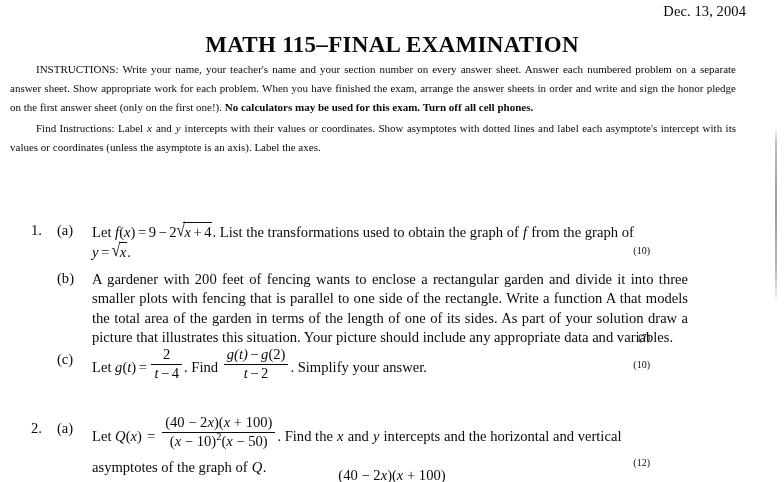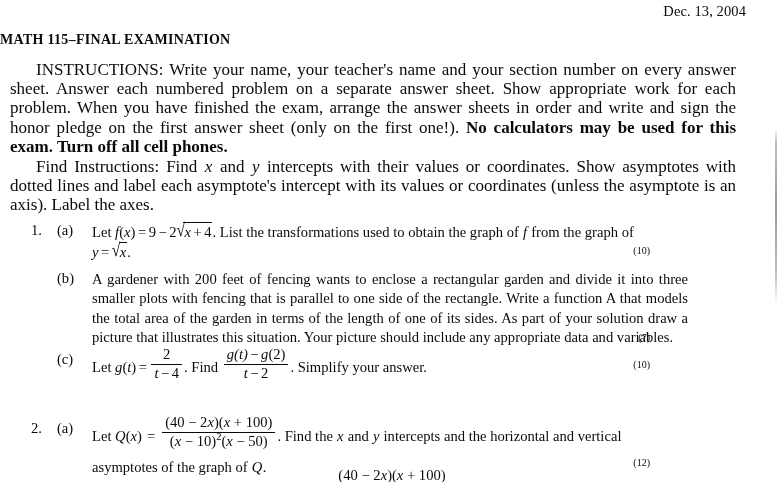--- a/index.html
+++ b/index.html
@@ -41,34 +41,34 @@
     top: 3px;
     right: 38px;
     font-size: 14.5px;
     letter-spacing: 0.1px;
   }
   .doc-title {
     position: absolute;
     top: 32px;
     left: 0;
     width: 784px;
-    text-align: left;
+    text-align: center;
     font-weight: bold;
-    font-size: 14px;
+    font-size: 23px;
     letter-spacing: 0.3px;
   }
   .body-block {
     position: absolute;
     left: 10px;
     top: 60px;
     width: 726px;
   }
   p.para {
     margin: 0;
-    font-size: 17px;
+    font-size: 11px;
     line-height: 19.2px;
     text-align: justify;
     text-indent: 26px;
     -webkit-hyphens: none;
     hyphens: none;
   }
   p.para + p.para { margin-top: 1px; }
   b.strong { font-weight: bold; }
   i.mvar {
     font-family: "Liberation Serif", "DejaVu Serif", serif;
@@ -208,21 +208,21 @@
 
   <div class="scan-streak"></div>
 
   <div class="date-line">Dec. 13, 2004</div>
 
   <div class="doc-title">MATH 115–FINAL EXAMINATION</div>
 
   <div class="body-block">
     <p class="para"><span>INSTRUCTIONS:</span><span> Write your name, your teacher's name and your section number on every answer sheet. Answer each numbered problem on a separate answer sheet. Show appropriate work for each problem. When you have finished the exam, arrange the answer sheets in order and write and sign the honor pledge on the first answer sheet (only on the first one!). </span><b class="strong">No calculators may be used for this exam. Turn off all cell phones.</b></p>
 
-    <p class="para"><span>Find Instructions:</span><span> Find </span><i class="mvar">x</i><span> and </span><i class="mvar">y</i><span> intercepts with their values or coordinates. Show asymptotes with dotted lines and label each asymptote's intercept with its values or coordinates (unless the asymptote is an axis). Label the axes.</span></p>
+    <p class="para"><span>Find Instructions:</span><span> Label </span><i class="mvar">x</i><span> and </span><i class="mvar">y</i><span> intercepts with their values or coordinates. Show asymptotes with dotted lines and label each asymptote's intercept with its values or coordinates (unless the asymptote is an axis). Label the axes.</span></p>
   </div>
 
   <div class="problems">
 
     <div class="problem">
       <div class="prob-num">1.</div>
       <div class="parts">
 
         <div class="part">
           <div class="part-label">(a)</div>

